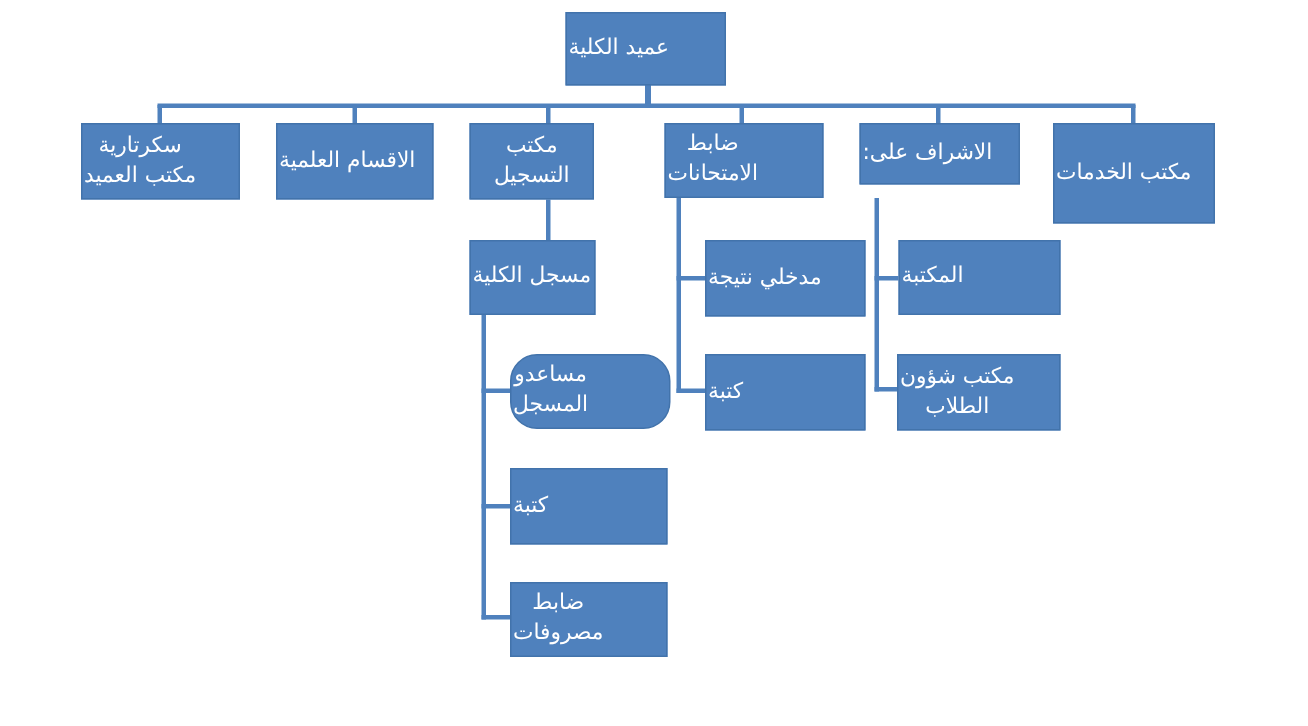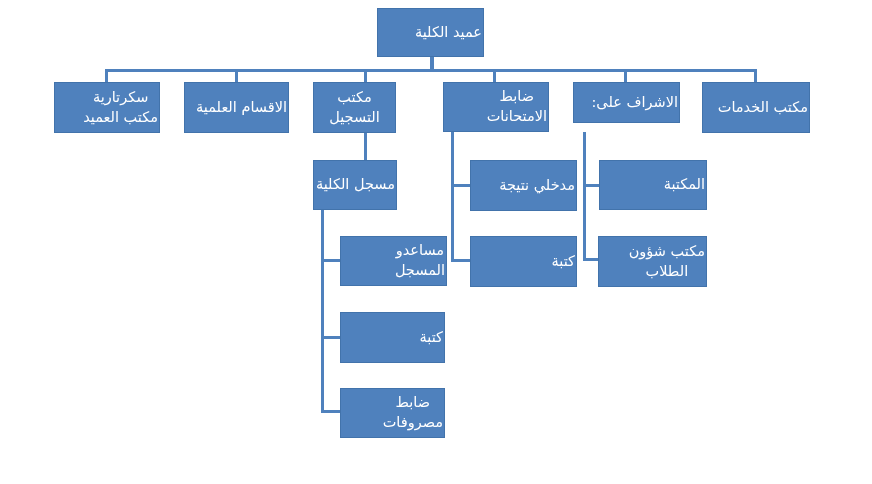--- a/index.html
+++ b/index.html
@@ -15,21 +15,21 @@
     overflow: hidden;
     font-family: "DejaVu Sans", sans-serif;
   }
   .node {
     position: absolute;
     background: var(--box-fill, #4f81bd);
     border: 1px solid var(--box-border, #4273ab);
     box-sizing: border-box;
     display: flex;
     align-items: center;
-    justify-content: flex-end;
+    justify-content: flex-start;
     text-align: center;
     z-index: 2;
   }
   .node-label {
     color: var(--text, #ffffff);
     font-size: 14.5px;
     line-height: 1.35;
     white-space: pre-line;
     direction: rtl;
     unicode-bidi: embed;
@@ -67,21 +67,21 @@
   <div class="line" style="left:451px; top:259px; width:19px; height:3px;"></div>
 
   <div class="line" style="left:583px; top:132px; width:3px; height:129px;"></div>
   <div class="line" style="left:583px; top:184px; width:16px; height:3px;"></div>
   <div class="line" style="left:583px; top:258px; width:15px; height:3px;"></div>
 
   <div class="node" style="left:377px; top:8px; width:107px; height:49px;">
     <span class="node-label">عميد الكلية</span>
   </div>
 
-  <div class="node" style="left:702px; top:82px; width:108px; height:51px;">
+  <div class="node" style="left:702px; top:82px; width:108px; height:67px;">
     <span class="node-label">مكتب الخدمات</span>
   </div>
   <div class="node" style="left:573px; top:82px; width:107px; height:41px;">
     <span class="node-label">الاشراف على:</span>
   </div>
   <div class="node" style="left:443px; top:82px; width:106px; height:50px;">
     <span class="node-label">ضابط
 الامتحانات</span>
   </div>
   <div class="node" style="left:313px; top:82px; width:83px; height:51px;">
@@ -105,21 +105,21 @@
   <div class="node" style="left:470px; top:160px; width:107px; height:51px;">
     <span class="node-label">مدخلي نتيجة</span>
   </div>
   <div class="node" style="left:470px; top:236px; width:107px; height:51px;">
     <span class="node-label">كتبة</span>
   </div>
   <div class="node" style="left:313px; top:160px; width:84px; height:50px;">
     <span class="node-label">مسجل الكلية</span>
   </div>
 
-  <div class="node" style="left:340px; top:236px; width:107px; height:50px;">
+  <div class="node" style="left:340px; top:236px; width:107px; height:50px;border-radius:18px;">
     <span class="node-label">مساعدو
 المسجل</span>
   </div>
   <div class="node" style="left:340px; top:312px; width:105px; height:51px;">
     <span class="node-label">كتبة</span>
   </div>
   <div class="node" style="left:340px; top:388px; width:105px; height:50px;">
     <span class="node-label">ضابط
 مصروفات</span>
   </div>

